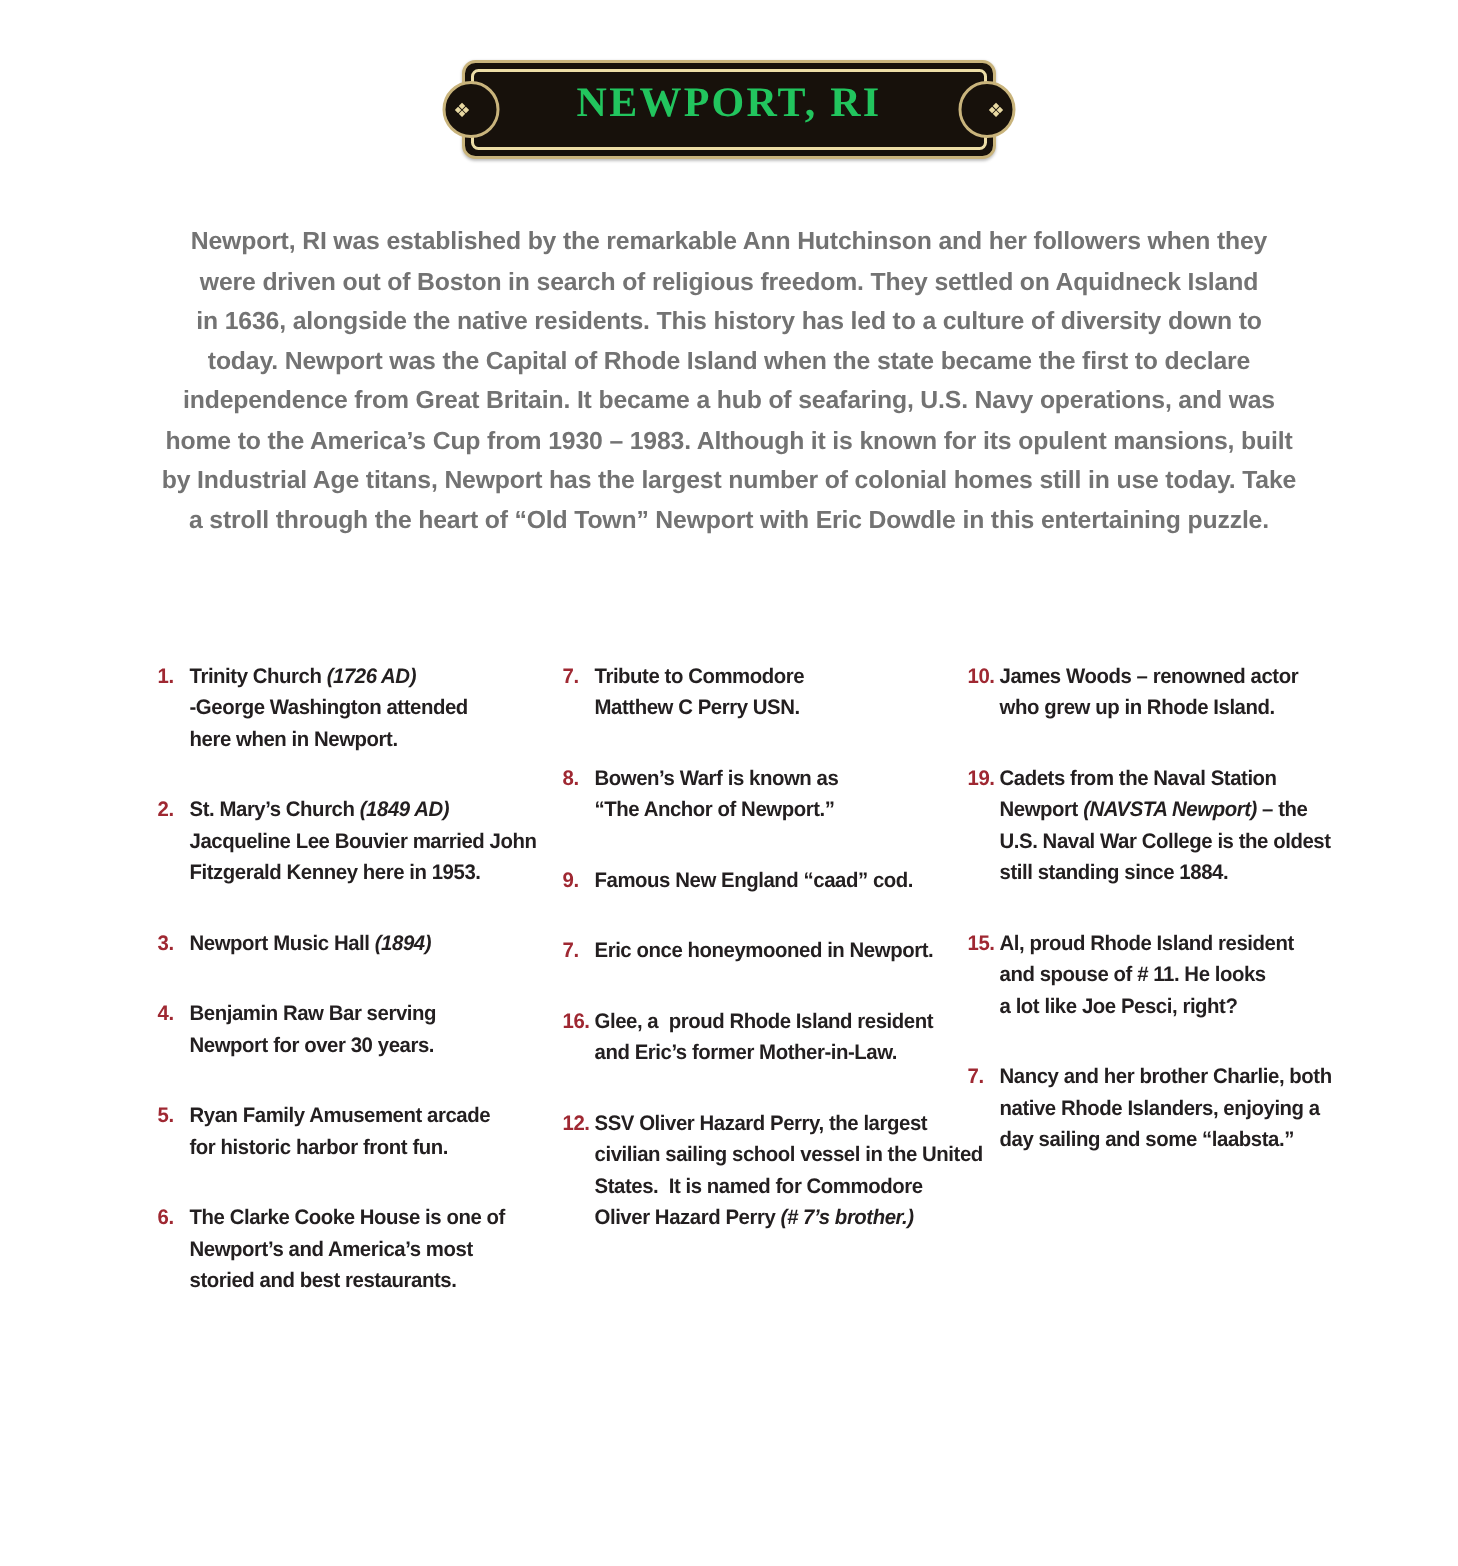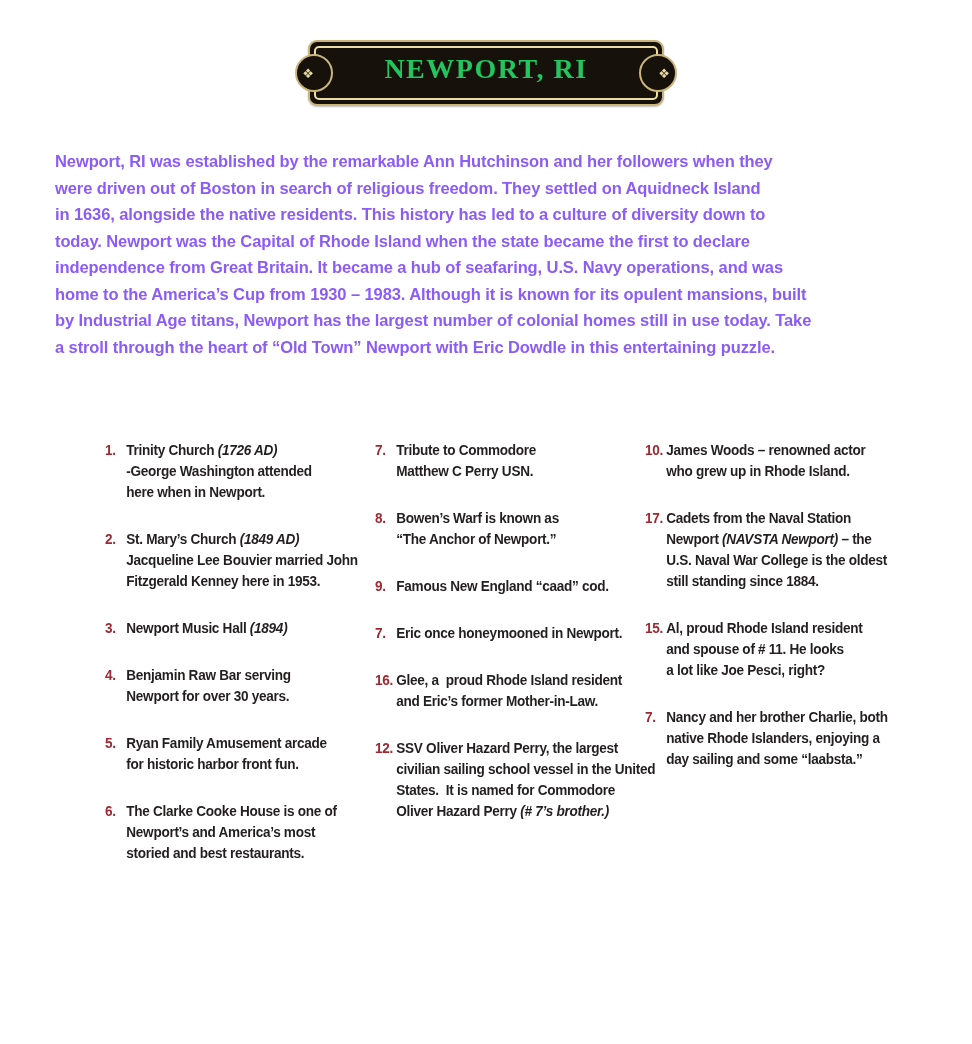--- a/index.html
+++ b/index.html
@@ -59,26 +59,26 @@
   }
   .cap.left .orn  { margin-right: 12px; }
   .cap.right .orn { margin-left: 12px; }
 
   
   .intro {
     position: absolute;
     left: 50%; top: 148px;
     transform: translateX(-50%);
     width: 862px;
-    text-align: left;
+    text-align: center;
     font-size: 16.5px;
     line-height: 26.5px;
     font-weight: 600;
     letter-spacing: -0.1px;
-    color: #8b5cf6;
+    color: #737373;
     white-space: pre-line;
   }
 
   
   .legend {
     position: absolute;
     left: 105px; top: 440px;
     display: flex;
   }
   .col {
@@ -198,21 +198,21 @@
 Oliver Hazard Perry </span><span class="it">(# 7’s brother.)</span></span>
         </li>
       </ol>
     <ol class="col">
         <li class="item">
           <span class="num">10.</span>
           <span class="txt"><span>James Woods – renowned actor
 who grew up in Rhode Island.</span></span>
         </li>
         <li class="item">
-          <span class="num">17.</span>
+          <span class="num">19.</span>
           <span class="txt"><span>Cadets from the Naval Station
 Newport </span><span class="it">(NAVSTA Newport)</span><span> – the
 U.S. Naval War College is the oldest
 still standing since 1884.</span></span>
         </li>
         <li class="item">
           <span class="num">15.</span>
           <span class="txt"><span>Al, proud Rhode Island resident
 and spouse of # 11. He looks
 a lot like Joe Pesci, right?</span></span>

